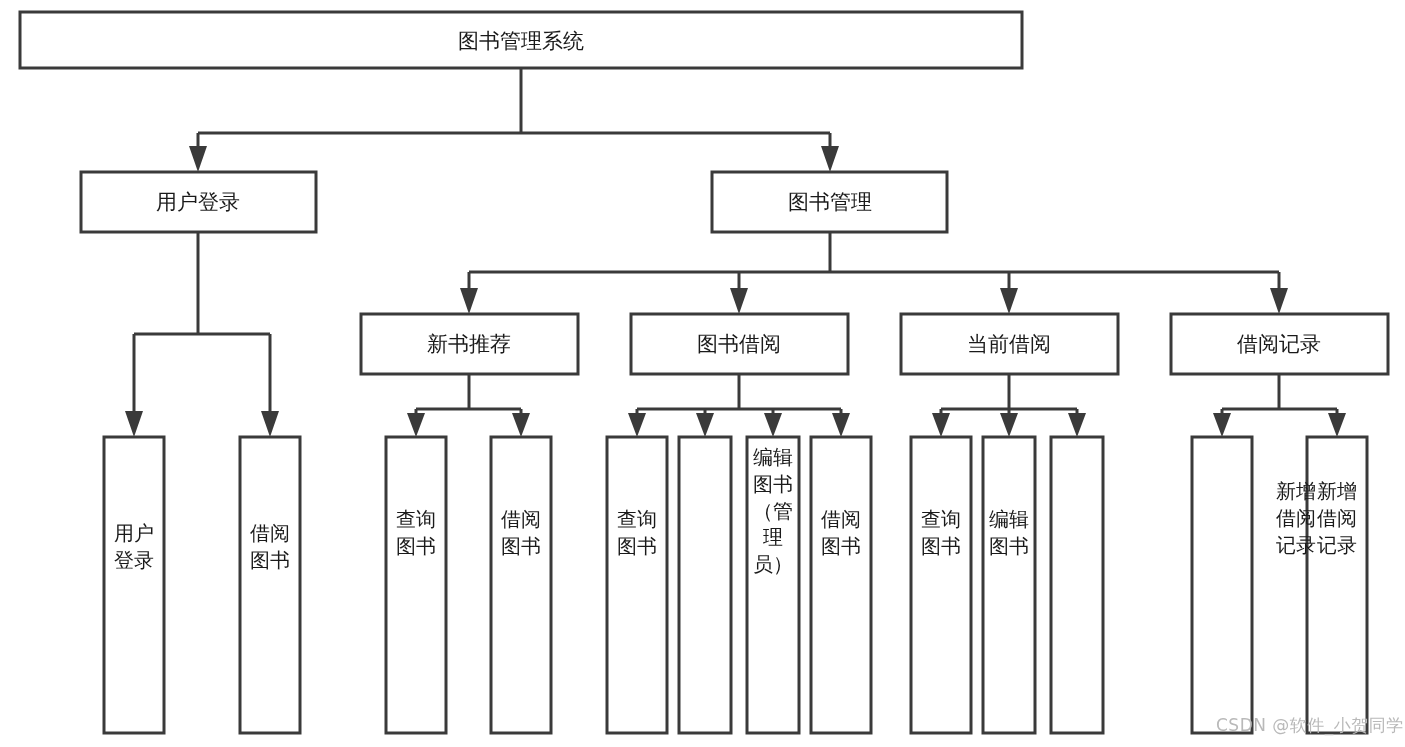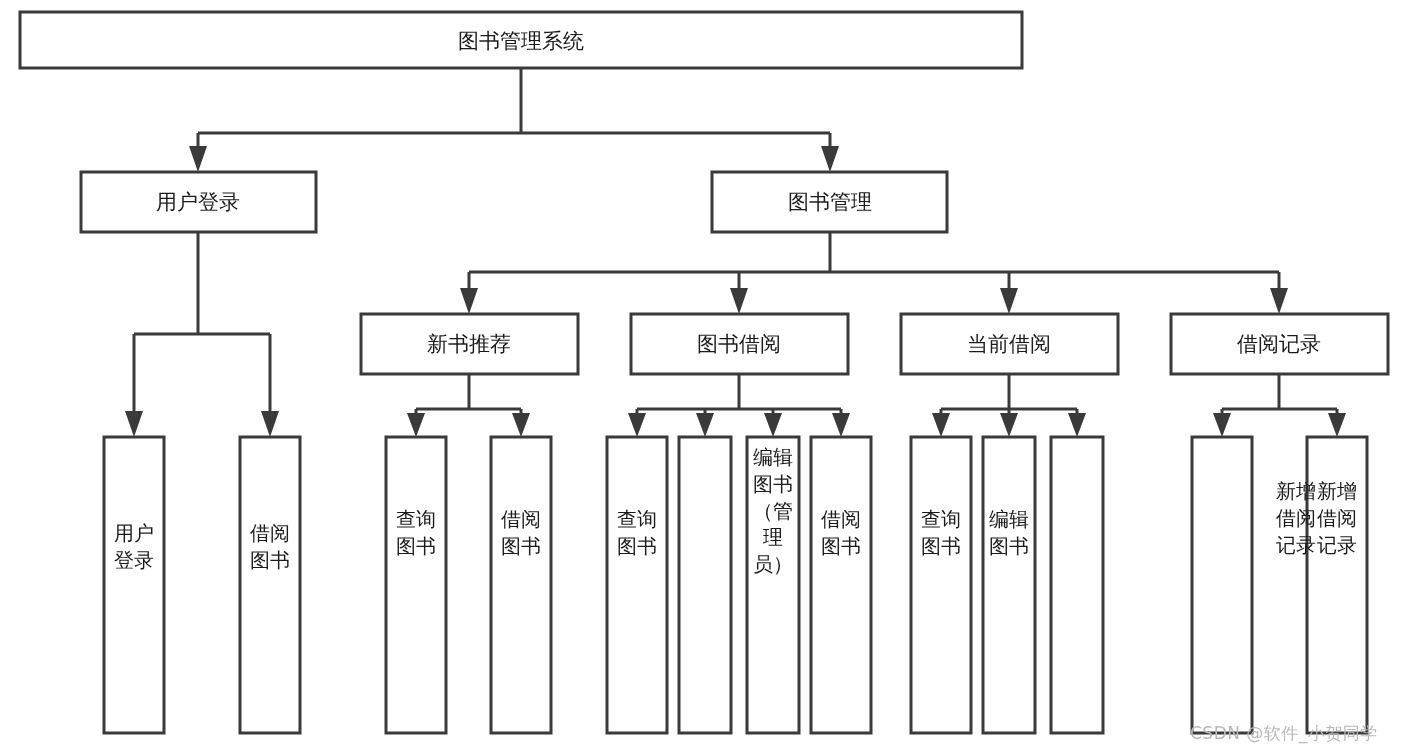--- a/index.html
+++ b/index.html
@@ -215,15 +215,15 @@
   <div class="vlabel" style="left:613px; top:506px; width:48px;">查询图书</div>
   <div class="vlabel" style="left:752px; top:444px; width:42px;">编辑图书（管理员）</div>
   <div class="vlabel" style="left:817px; top:506px; width:48px;">借阅图书</div>
 
   <div class="vlabel" style="left:917px; top:506px; width:48px;">查询图书</div>
   <div class="vlabel" style="left:988px; top:506px; width:42px;">编辑图书</div>
 
   <div class="vlabel" style="left:1256px; top:478px; width:48px;margin-left:16px;">新增借阅记录</div>
   <div class="vlabel" style="left:1313px; top:478px; width:48px;">新增借阅记录</div>
 
-  <div class="watermark" style="left:1190px; top:714px;margin-top:8px;">CSDN @软件_小贺同学</div>
+  <div class="watermark" style="left:1216px; top:714px;">CSDN @软件_小贺同学</div>
 
 </div>
 
 </body></html>

